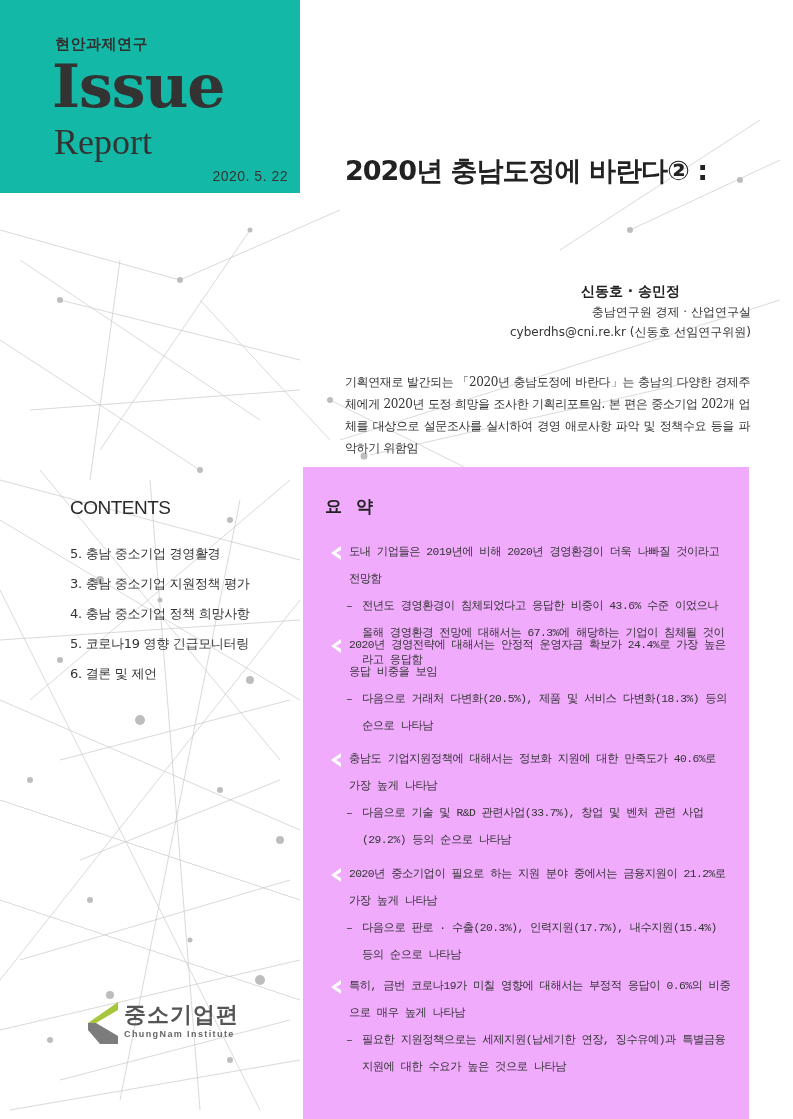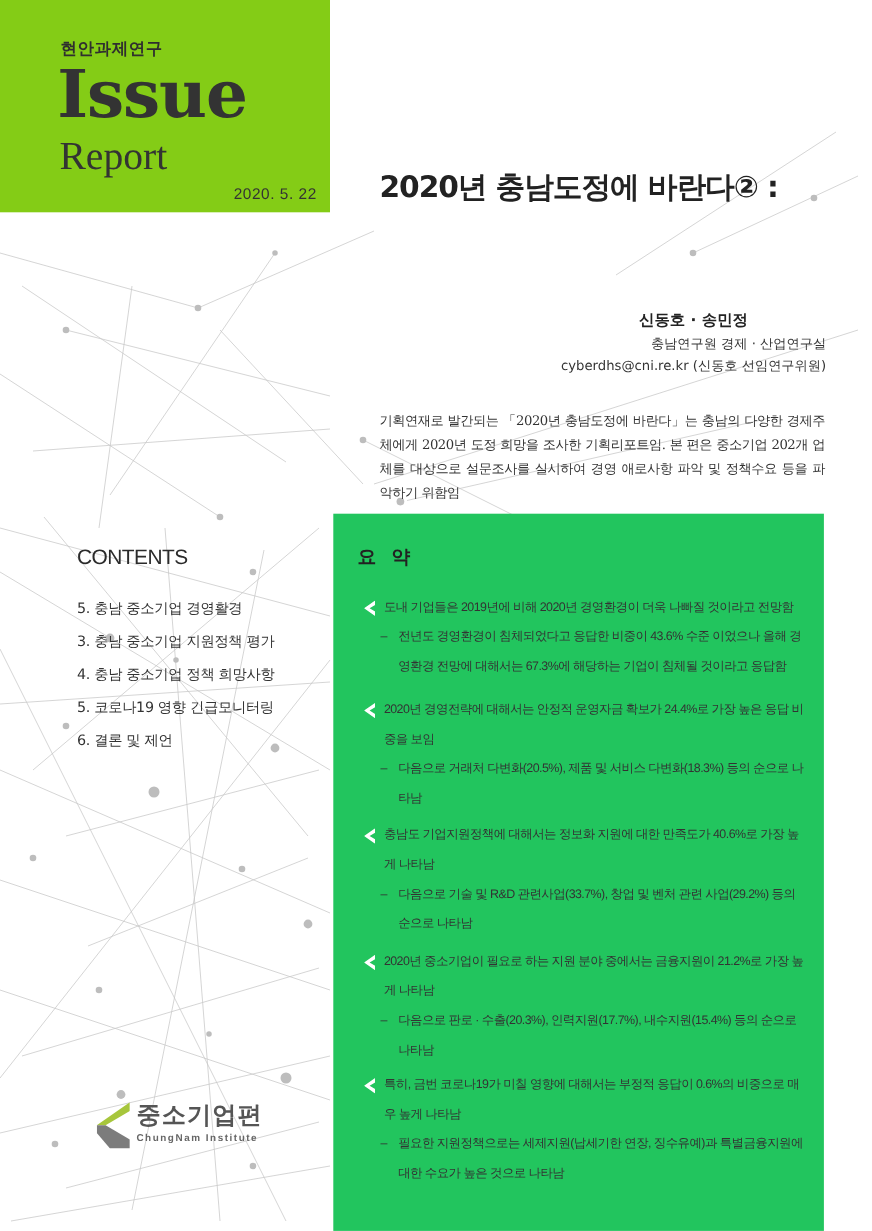--- a/index.html
+++ b/index.html
@@ -1,39 +1,39 @@
 <!DOCTYPE html>
 <html><head>
 <meta charset="utf-8">
 <style>
   html, body { margin:0; padding:0; }
   body { width:793px; height:1119px; position:relative; overflow:hidden; background:#ffffff;
          font-family:"DejaVu Sans","Liberation Sans",sans-serif; color:#2b2b2b; }
   .network { position:absolute; left:0; top:0; width:793px; height:1119px; z-index:0; }
-  .green-block { position:absolute; left:0; top:0; width:300px; height:193px; background:#84cc16; z-index:1; }
+  .green-block { position:absolute; left:0; top:0; width:300px; height:193px; background:#14b8a6; z-index:1; }
   .series { position:absolute; left:55px; top:35px; font-size:15px; font-weight:bold; color:#2f2f2f; letter-spacing:0.5px; }
   .issue { position:absolute; left:52px; top:56px; font-family:"DejaVu Serif","Liberation Serif",serif; font-size:60px; font-weight:bold; color:#333; letter-spacing:-1px; line-height:1; }
   .report { position:absolute; left:54px; top:124px; font-family:"Liberation Serif","DejaVu Serif",serif; font-size:36px; color:#333; line-height:1; }
   .date { position:absolute; right:12px; top:168px; font-family:"Liberation Sans",sans-serif; font-size:14px; color:#333; letter-spacing:0.5px; }
   .title { position:absolute; left:345px; top:147px; font-size:27px; font-weight:bold; color:#222; line-height:47px; letter-spacing:-1px; z-index:2; }
   .authors { position:absolute; right:42px; top:280px; text-align:right; z-index:2; }
   .authors .names { font-size:14px; font-weight:bold; color:#222; line-height:22px;text-align:center; }
   .authors .org, .authors .email { font-size:12px; color:#333; line-height:20px; }
   .intro { position:absolute; left:345px; top:371px; width:405px; font-family:"DejaVu Serif","Liberation Serif",serif;
            font-size:12px; line-height:22px; color:#333; text-align:justify; z-index:2; letter-spacing:-0.4px; }
   .contents { position:absolute; left:70px; top:497px; z-index:2; }
   .contents .head { font-family:"Liberation Sans",sans-serif; font-size:19px; color:#2b2b2b; margin-bottom:20px; letter-spacing:-0.5px; }
   .contents .item { font-size:13px; color:#333; line-height:30px; letter-spacing:-0.3px; }
   .logo { position:absolute; left:88px; top:1002px; z-index:2; display:flex; align-items:flex-start; }
   .logo .mark { width:30px; height:42px; margin-right:6px; }
   .logo .ko { font-size:22px; font-weight:bold; color:#555; letter-spacing:1px; line-height:26px; }
   .logo .en { font-family:"Liberation Sans",sans-serif; font-size:9px; color:#666; letter-spacing:1.4px; margin-top:1px;font-weight:bold; }
-  .panel { position:absolute; left:303px; top:467px; width:446px; height:652px; background:#22c55e; z-index:2; }
+  .panel { position:absolute; left:303px; top:467px; width:446px; height:652px; background:#f0abfc; z-index:2; }
   .panel .ptitle { position:absolute; left:22px; top:28px; font-size:17px; font-weight:bold; color:#222; letter-spacing:4px; }
-  .section { position:absolute; left:28px; width:400px; font-family:Liberation Sans, sans-serif; font-size:11.3px; color:#333; letter-spacing:-0.5px; }
+  .section { position:absolute; left:28px; width:400px; font-family:Liberation Mono, monospace; font-size:11.3px; color:#333; letter-spacing:-0.5px; }
   .section .main { position:relative; padding-left:18px; line-height:27px; }
   .section .main .chev { position:absolute; left:0; top:7px; width:10px; height:14px; }
   .section .sub { position:relative; padding-left:31px; line-height:27px; }
   .section .sub .dash { position:absolute; left:15px; top:0; }
 </style>
 </head>
 <body>
 
 <svg class="network" viewBox="0 0 793 1119">
   <g stroke="#c9c9c9" stroke-width="0.7" fill="none">

